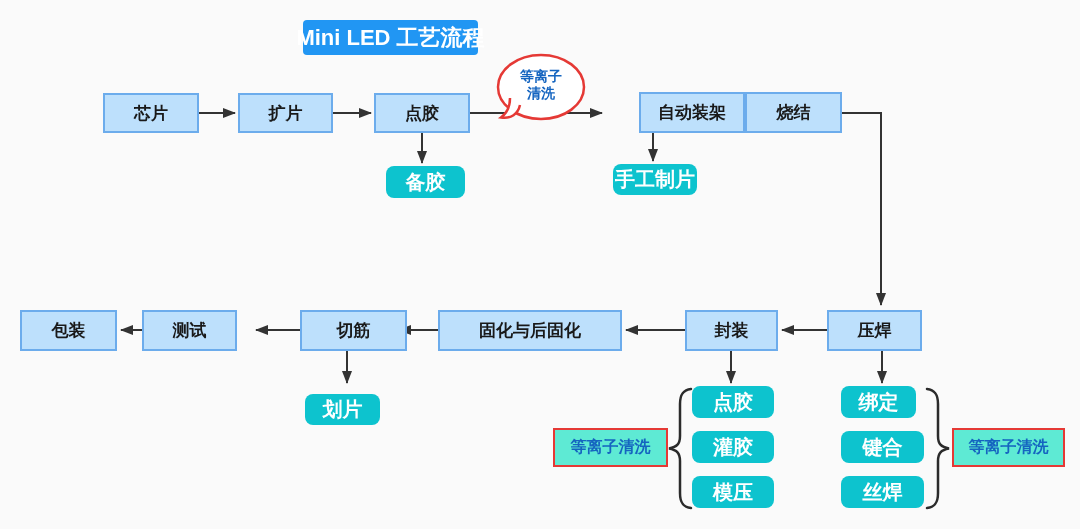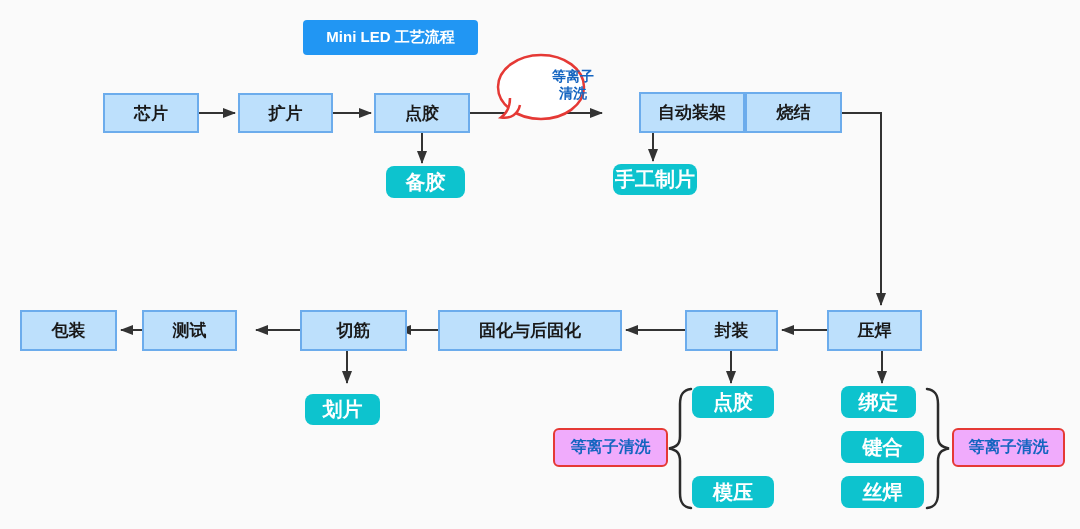--- a/index.html
+++ b/index.html
@@ -7,25 +7,25 @@
     position:relative;width:1080px;height:529px;background:#FAFAFA;
     font-family:"Liberation Sans","DejaVu Sans",sans-serif;overflow:hidden;
   }
   #connectors{position:absolute;left:0;top:0;z-index:1;}
   .node{
     position:absolute;z-index:2;display:flex;align-items:center;justify-content:center;
     font-weight:bold;box-sizing:border-box;text-align:center;white-space:nowrap;
   }
   .proc{background:#BDE0FC;border:2px solid #6CACEC;border-radius:0;color:#191919;font-size:17px;}
   .sub{background:#0DC3CE;border-radius:8px;color:#FFFFFF;font-size:20px;}
-  .title-badge{background:#2196F3;border-radius:4px;color:#FFFFFF;font-size:15px;}
-  .plasma{background:#f0abfc;border:2.5px solid #E53935;border-radius:6px;color:#1565C0;font-size:16px;}
+  .title-badge{background:#2196F3;border-radius:4px;color:#FFFFFF;font-size:22px;}
+  .plasma{background:#5eead4;border:2.5px solid #E53935;border-radius:0;color:#1565C0;font-size:16px;}
   .bubble-text{
     position:absolute;z-index:3;color:#1565C0;font-weight:bold;font-size:14px;
-    line-height:17px;text-align:center;margin-left:32px;
+    line-height:17px;text-align:center;
   }
 </style>
 </head>
 <body>
 
 <div id="canvas">
 
   <svg id="connectors" width="1080" height="529" viewBox="0 0 1080 529">
     <defs>
       <marker id="ah" markerUnits="userSpaceOnUse" markerWidth="14" markerHeight="12" refX="12" refY="5" orient="auto">
@@ -78,20 +78,21 @@
   <div class="node proc" style="left:20px;top:310px;width:97px;height:41px">包装</div>
   <div class="node proc" style="left:142px;top:310px;width:95px;height:41px">测试</div>
   <div class="node proc" style="left:300px;top:310px;width:107px;height:41px">切筋</div>
   <div class="node proc" style="left:438px;top:310px;width:184px;height:41px">固化与后固化</div>
   <div class="node proc" style="left:685px;top:310px;width:93px;height:41px">封装</div>
   <div class="node proc" style="left:827px;top:310px;width:95px;height:41px">压焊</div>
 
   <div class="node sub" style="left:305px;top:394px;width:75px;height:31px">划片</div>
 
   <div class="node sub" style="left:692px;top:386px;width:82px;height:32px">点胶</div>
+  <div class="node sub" style="left:692px;top:431px;width:82px;height:32px">灌胶</div>
   <div class="node sub" style="left:692px;top:476px;width:82px;height:32px">模压</div>
 
   <div class="node sub" style="left:841px;top:386px;width:75px;height:32px">绑定</div>
   <div class="node sub" style="left:841px;top:431px;width:83px;height:32px">键合</div>
   <div class="node sub" style="left:841px;top:476px;width:83px;height:32px">丝焊</div>
 
   <div class="node plasma" style="left:553px;top:428px;width:115px;height:39px">等离子清洗</div>
   <div class="node plasma" style="left:952px;top:428px;width:113px;height:39px">等离子清洗</div>
 
 </div>

